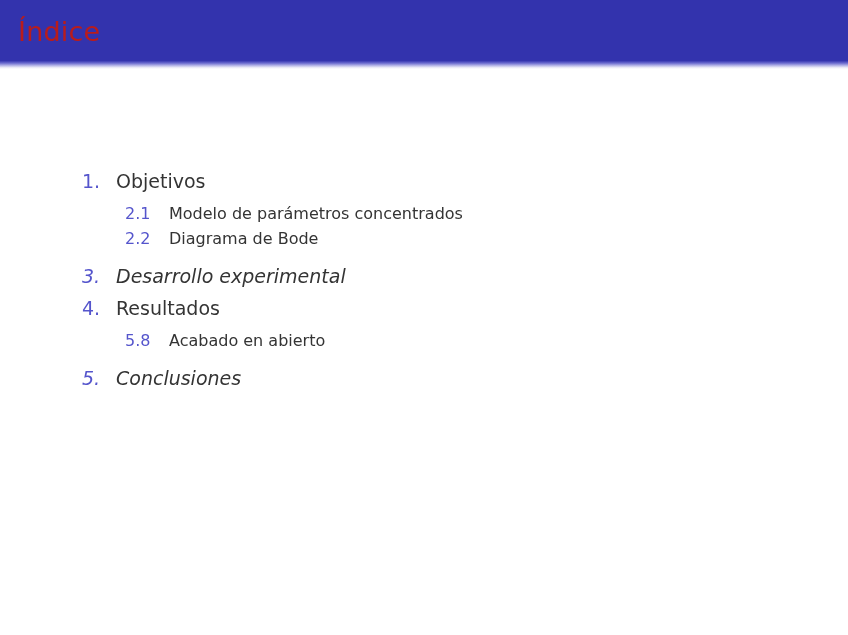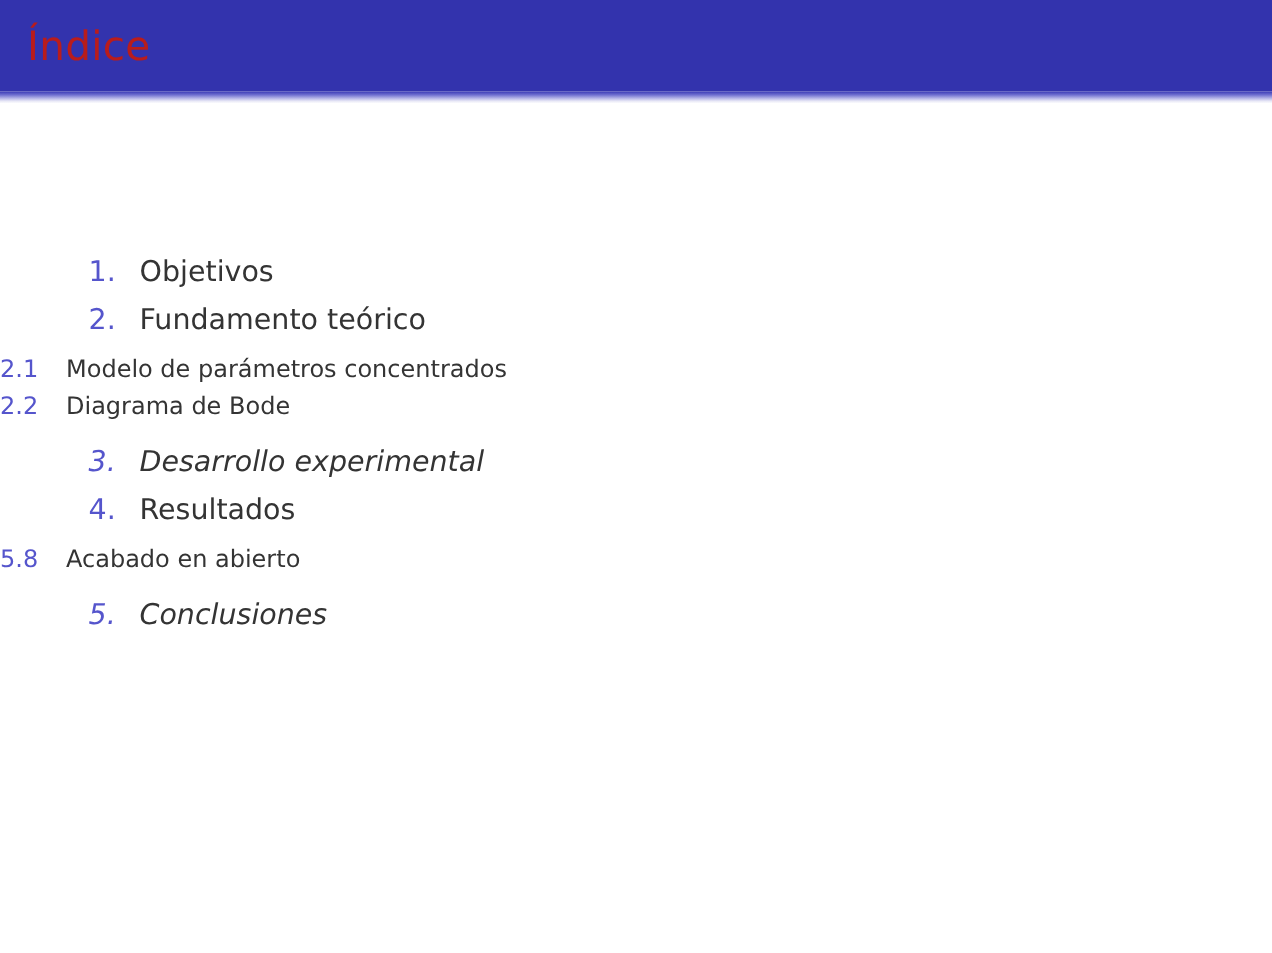--- a/index.html
+++ b/index.html
@@ -59,40 +59,41 @@
     width: 848px;
   }
 
   .toc-entry {
     display: block;
     white-space: nowrap;
     position: relative;
   }
 
   .toc-entry.level-1 {
-    padding-left: 59px;
+    padding-left: 82px;
     height: 32px;
   }
   .toc-entry.level-1 .toc-number {
     display: inline-block;
     width: 34px;
     color: #5555cc;
     font-size: 19px;
     line-height: 32px;
     vertical-align: top;
   }
   .toc-entry.level-1 .toc-label {
     display: inline-block;
     color: #343434;
     font-size: 19px;
     line-height: 32px;
     vertical-align: top;
   }
 
   .toc-entry.level-2 {
+    padding-left: 125px;
     height: 25px;
   }
   .toc-entry.level-2 .toc-number {
     display: inline-block;
     width: 44px;
     color: #5555cc;
     font-size: 16px;
     line-height: 25px;
     vertical-align: top;
   }
@@ -116,23 +117,20 @@
 <div id="slide-title">Índice</div>
 
 <div id="slide-body">
 
   <div id="toc">
 
     <div class="toc-entry level-1">
       <span class="toc-number">1.</span><span class="toc-label">Objetivos</span>
     </div>
 
-    <div class="toc-entry level-1">
-      <span class="toc-number">2.</span><span class="toc-label">Fundamento teórico</span>
-    </div>
 
     <div class="toc-entry level-2 gap-before-sub">
       <span class="toc-number">2.1</span><span class="toc-label">Modelo de parámetros concentrados</span>
     </div>
 
     <div class="toc-entry level-2">
       <span class="toc-number">2.2</span><span class="toc-label">Diagrama de Bode</span>
     </div>
 
 

